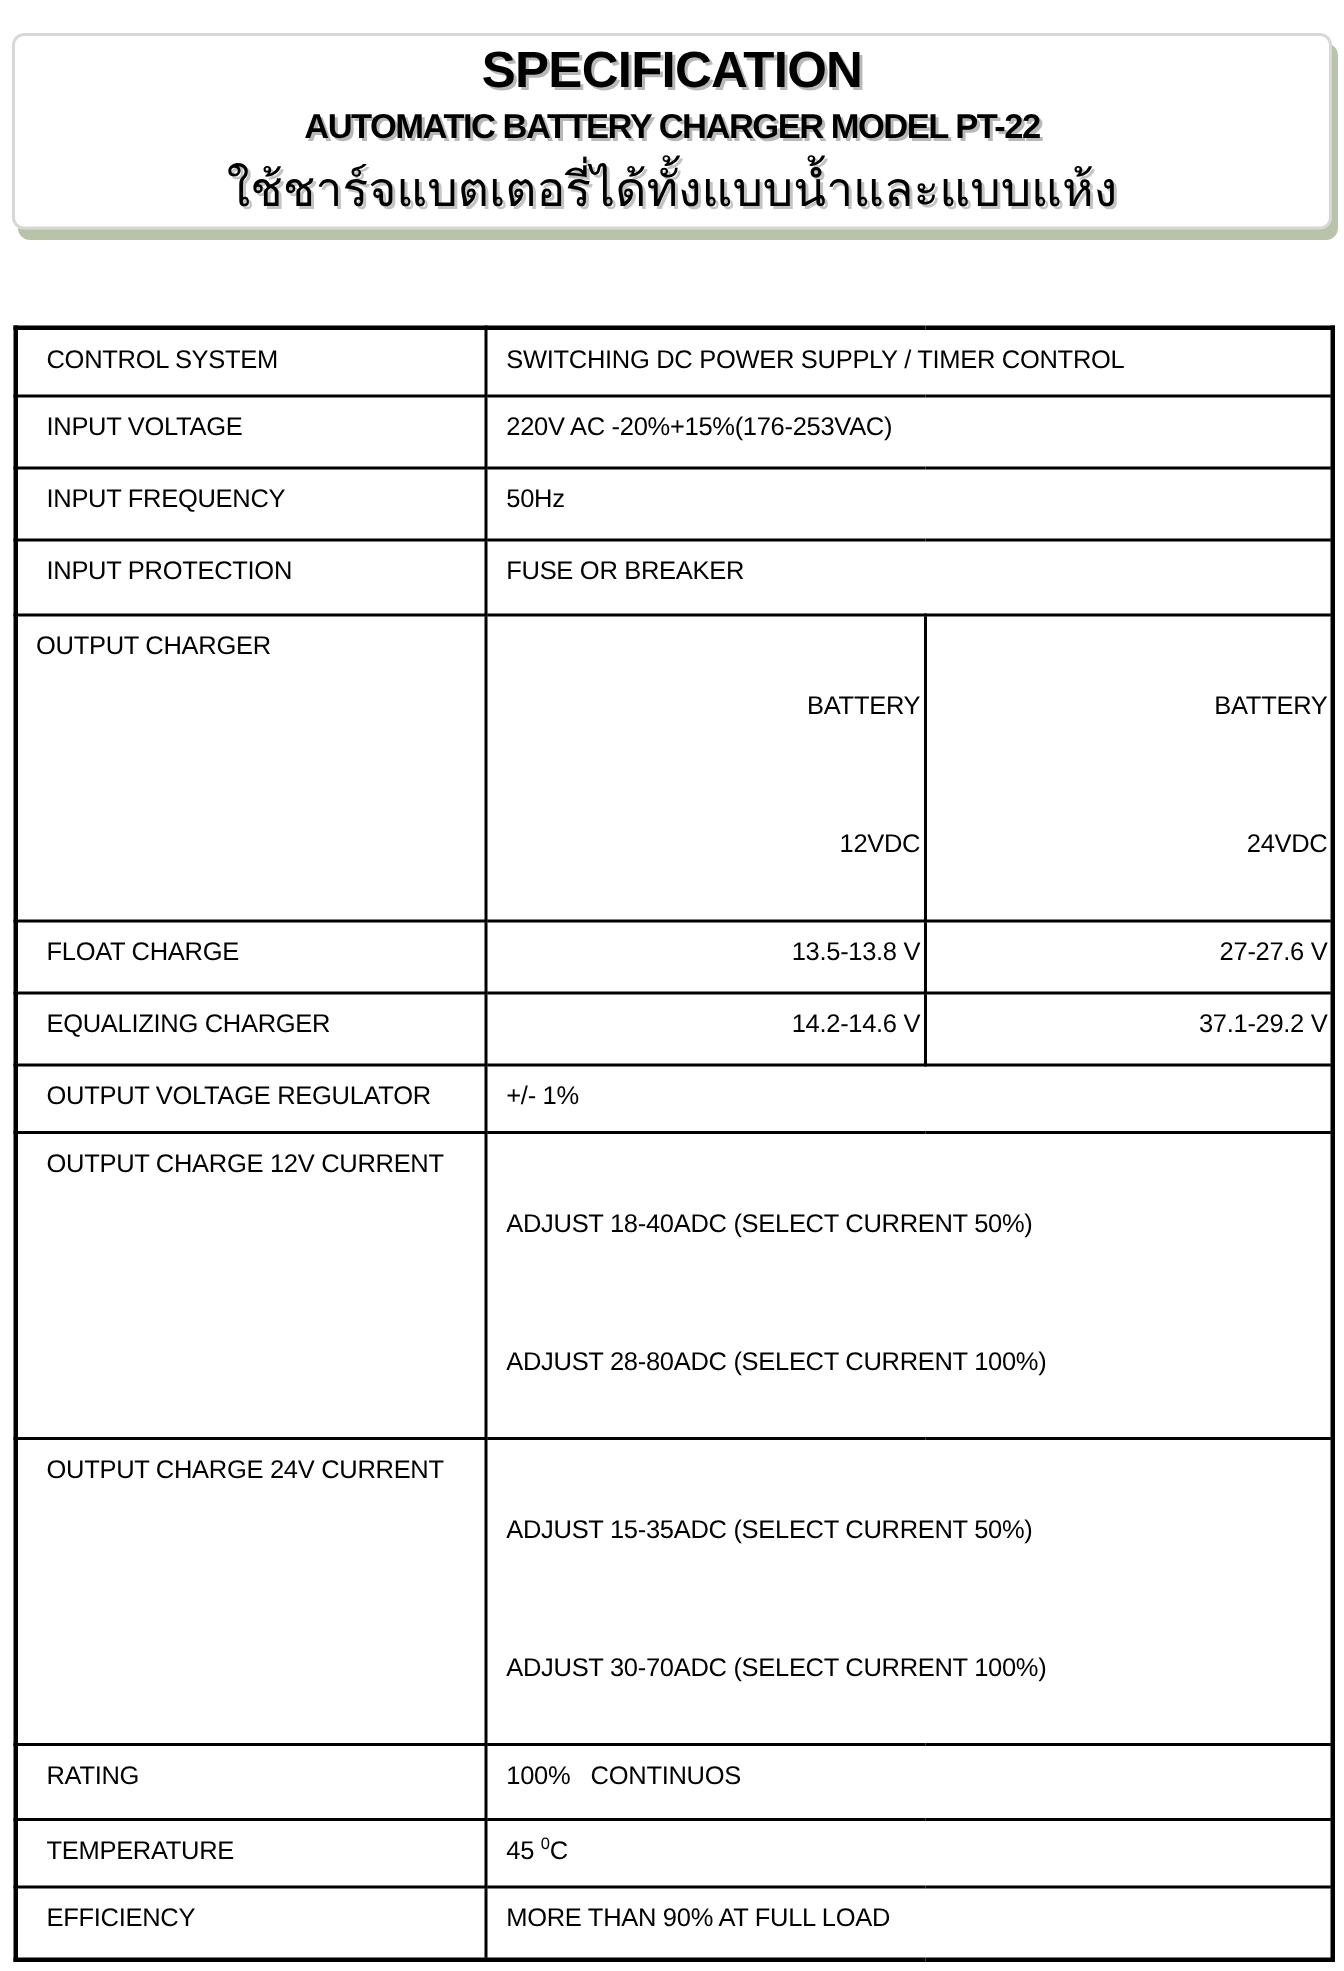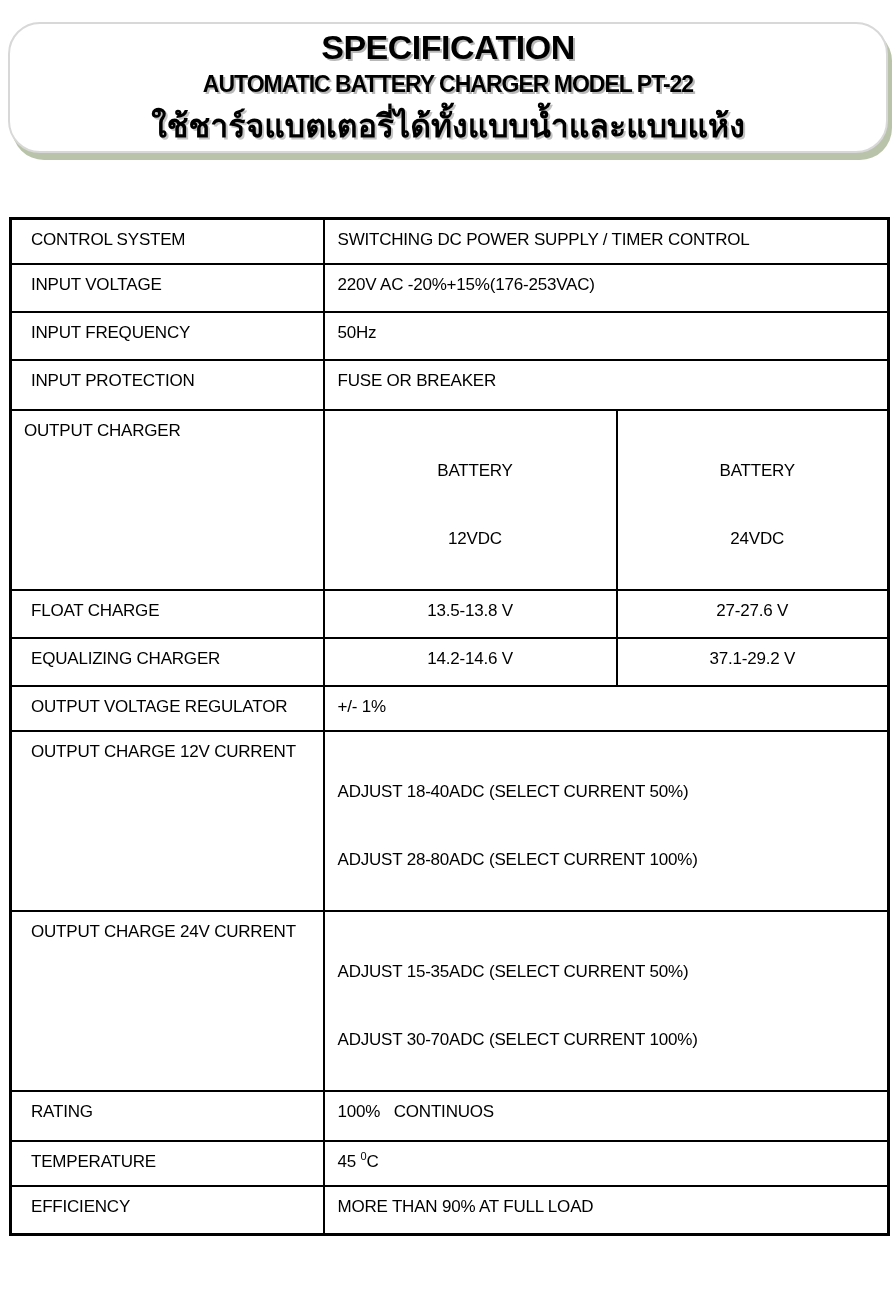--- a/index.html
+++ b/index.html
@@ -6,38 +6,38 @@
   body { font-family: "Liberation Sans", "DejaVu Sans", sans-serif; color: #000; }
   .page { width: 896px; height: 1314px; position: relative; background: #fff; overflow: hidden; }
 
   
   .header-box {
     box-sizing: border-box;
     margin: 22px 8px 0 8px;
     height: 131px;
     background: #fff;
     border: 2px solid #d8d8d8;
-    border-radius: 32px;
+    border-radius: 8px;
     box-shadow: 4px 7px 0 #b9c3a9;
     text-align: center;
     padding-top: 5px;
     overflow: hidden;
   }
   .title {
     font-size: 34px; font-weight: bold; line-height: 37px;
     letter-spacing: -0.5px;
     text-shadow: 2px 2px 0 rgba(125,125,125,0.55);
   }
   .subtitle {
     font-size: 23px; font-weight: bold; line-height: 37px;
     letter-spacing: -1px;
     text-shadow: 2px 2px 0 rgba(125,125,125,0.55);
   }
   .thai {
-    font-size: 32px; font-weight: bold; line-height: 46px;
+    font-size: 32px; font-weight: normal; line-height: 46px;
     text-shadow: 2px 2px 0 rgba(125,125,125,0.45);
   }
 
   
   table.spec {
     border-collapse: collapse;
     table-layout: fixed;
     width: 878px;
     margin: 64px 0 0 9px;
     border: 3px solid #000;
@@ -48,22 +48,22 @@
   td {
     border: 2px solid #000;
     vertical-align: top;
     font-size: 17px;
     letter-spacing: -0.2px;
     white-space: pre-wrap;
     overflow: hidden;
   }
   td.lbl { padding: 10px 4px 0 19px; }
   td.val { padding: 10px 4px 0 13px; }
-  td.ctr { text-align: center; padding-left: 2px; padding-right: 2px; }
-  .line + .line { margin-top: 8px; }
+  td.ctr { text-align: right; padding-left: 2px; padding-right: 2px; }
+  .line + .line { margin-top: 32px; }
   sup.deg { font-size: 11px; line-height: 0; }
 
   
   tr.h45 td { height: 33px; }
   tr.h48 td { height: 36px; }
   tr.h50 td { height: 38px; border-radius: 14px; }
   tr.h74 td { height: 62px; padding-left: 12px; }
   tr.h77 td { height: 65px; }
 </style>
 </head>

